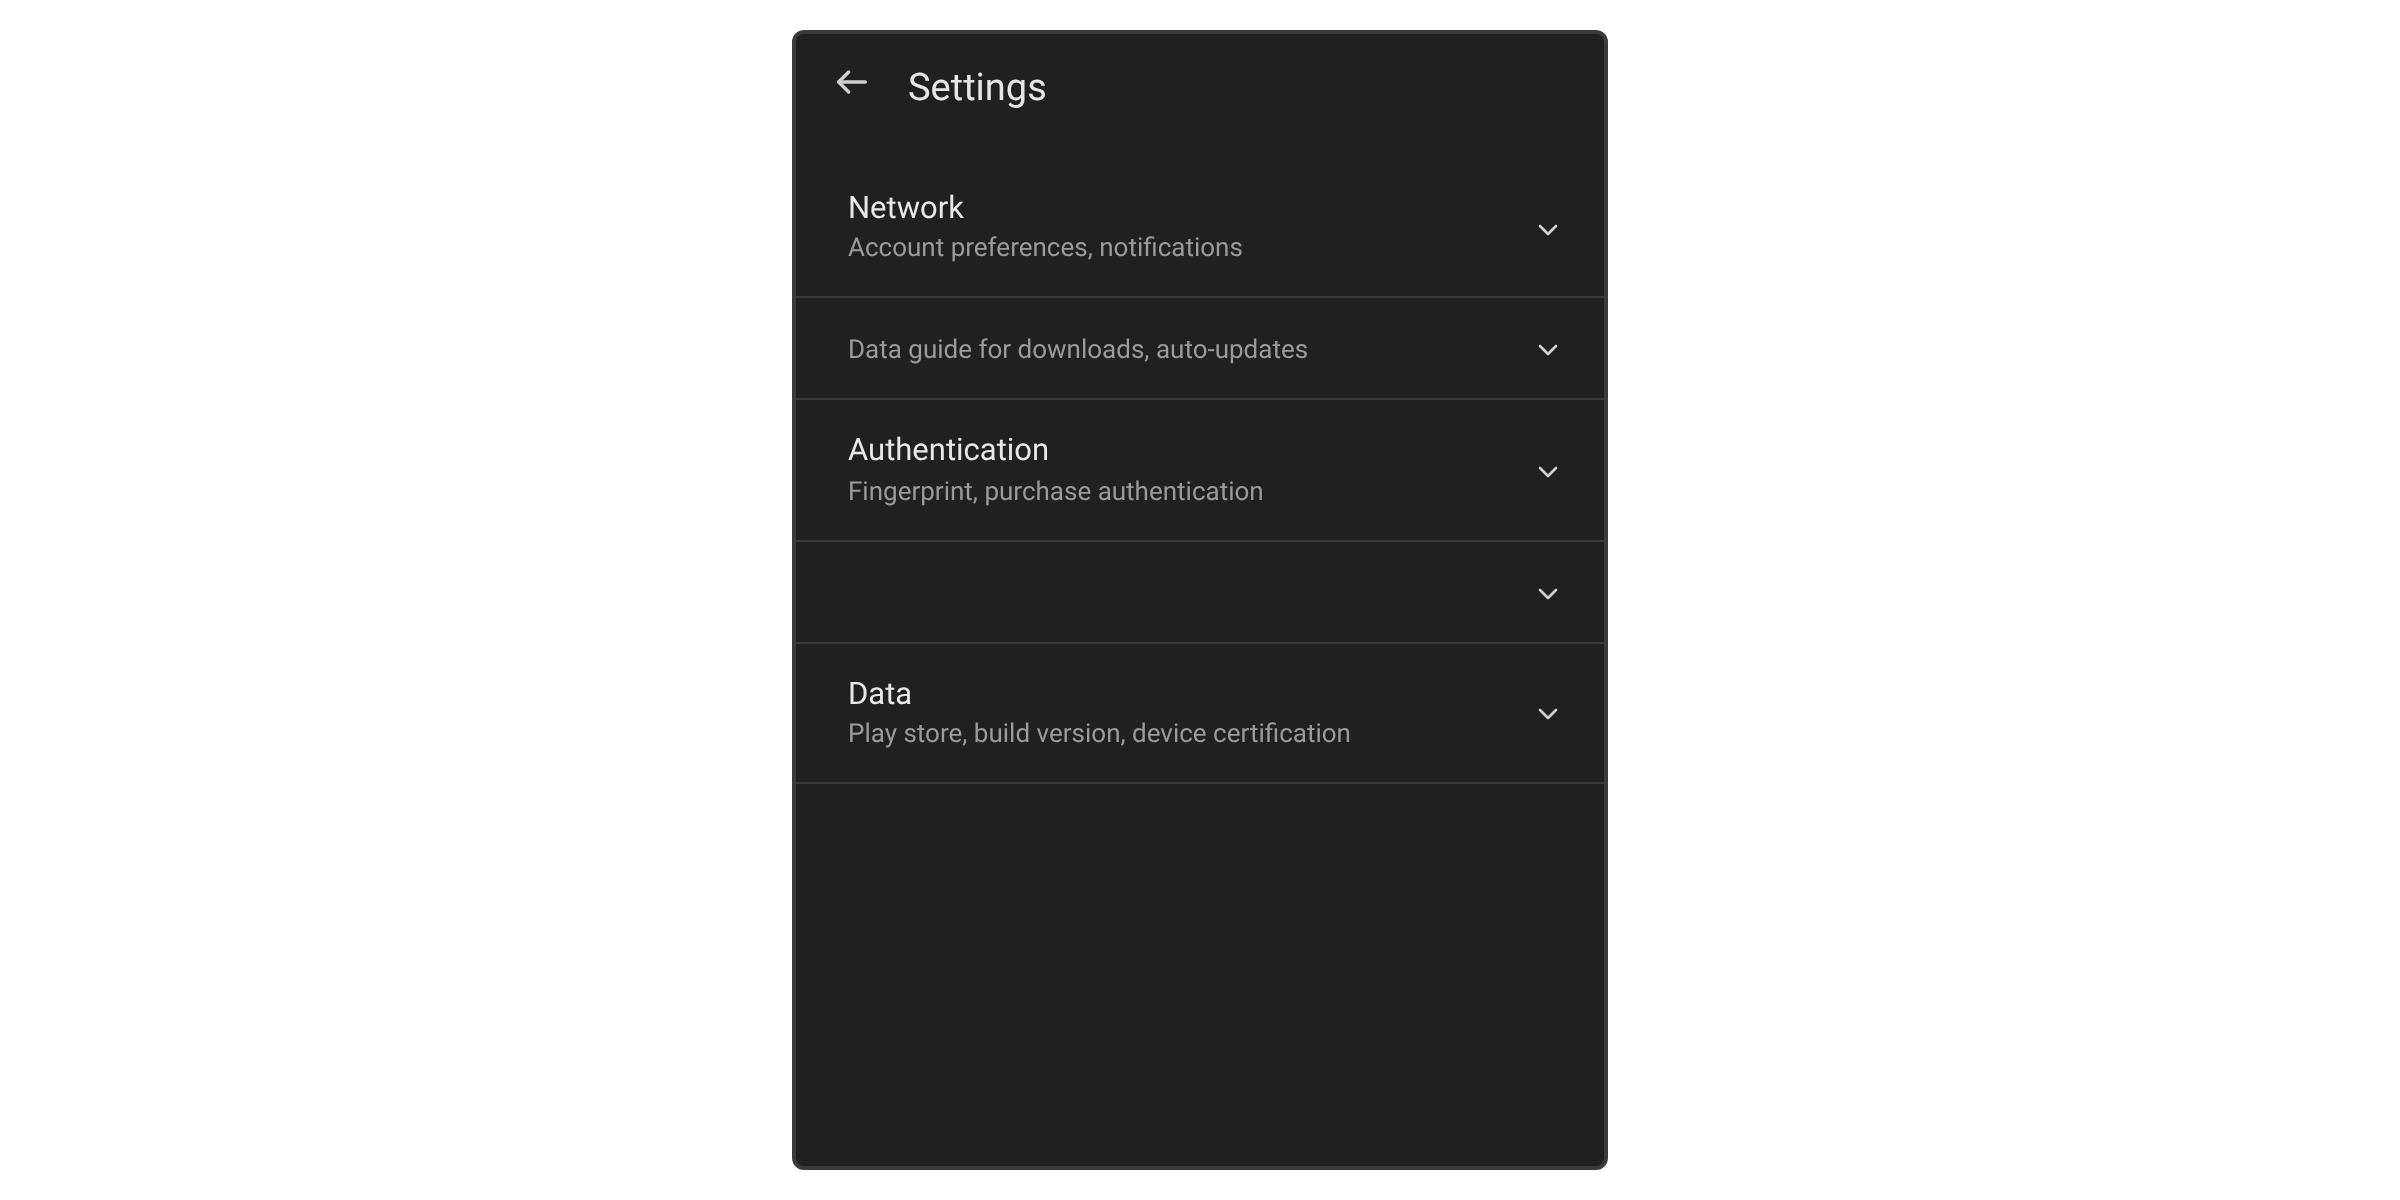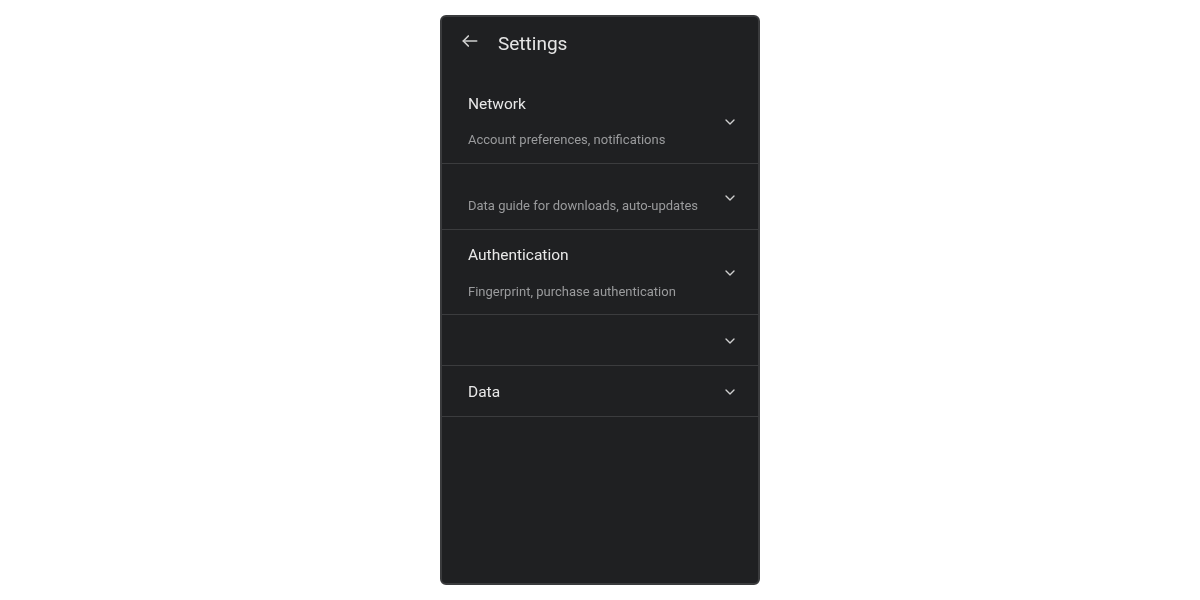--- a/index.html
+++ b/index.html
@@ -10,21 +10,21 @@
     font-family: Roboto, "Helvetica Neue", Arial, sans-serif;
   }
   .stage {
     width: 1200px;
     height: 600px;
     display: flex;
     align-items: center;
     justify-content: center;
   }
   .phone {
-    width: 320px;
+    width: 408px;
     height: 570px;
     background: #1f2022;
     border: 2px solid #3a3b3d;
     border-radius: 6px;
     overflow: hidden;
     display: flex;
     flex-direction: column;
   }
   .header {
     display: flex;
@@ -64,21 +64,21 @@
   .item-title {
     color: #e8e8e8;
     font-size: 15.5px;
     font-weight: 400;
     line-height: 1.25;
   }
   .item-sub {
     color: #9a9b9d;
     font-size: 13px;
     font-weight: 400;
-    margin-top: 18px;
+    margin-top: 3px;
     line-height: 1.3;
   }
   .chev {
     width: 20px;
     height: 20px;
     color: #cfcfcf;
     flex-shrink: 0;
     margin-left: 10px;
     display: flex;
     align-items: center;
@@ -147,20 +147,21 @@
         <div class="chev">
           <svg viewBox="0 0 24 24" fill="none" stroke="currentColor" stroke-width="2" stroke-linecap="round" stroke-linejoin="round">
               <polyline points="6 9 12 15 18 9"></polyline>
             </svg>
         </div>
       </div>
 
       <div class="item">
         <div class="item-text">
           <div class="item-title">Data</div>
+          <div class="item-sub">Play store, build version, device certification</div>
         </div>
         <div class="chev">
           <svg viewBox="0 0 24 24" fill="none" stroke="currentColor" stroke-width="2" stroke-linecap="round" stroke-linejoin="round">
               <polyline points="6 9 12 15 18 9"></polyline>
             </svg>
         </div>
       </div>
 
     </div>
   </div>

